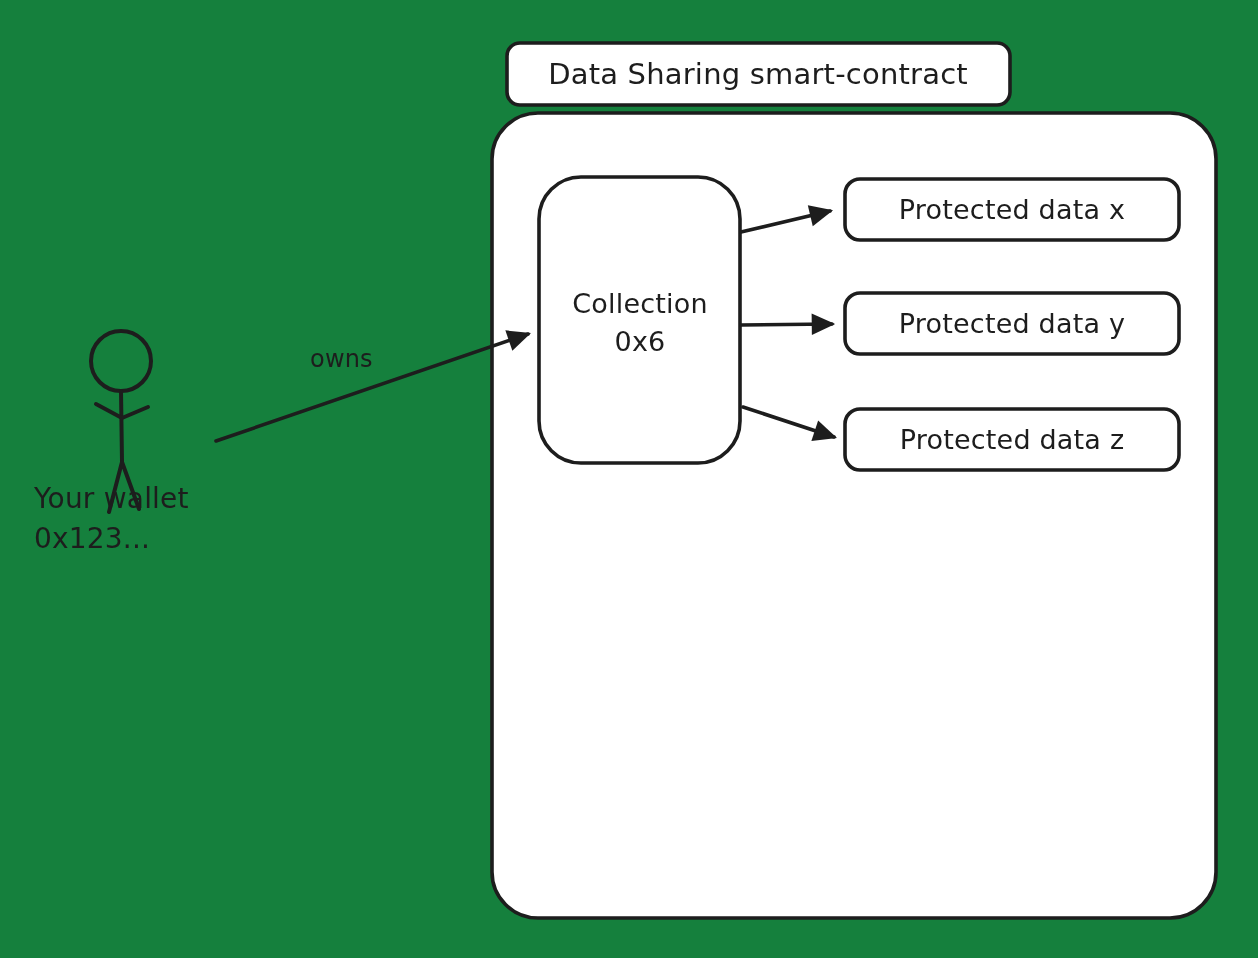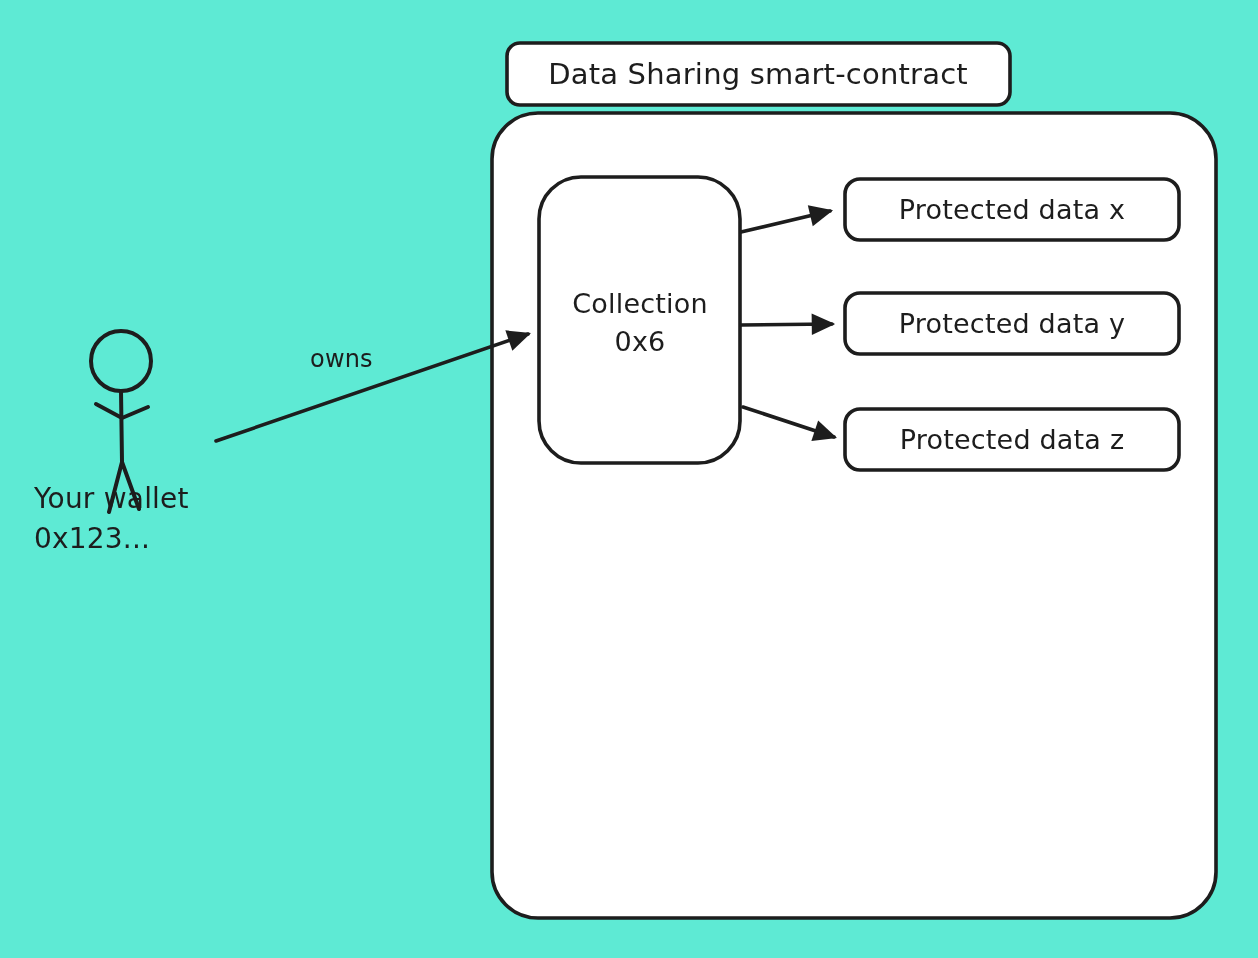--- a/index.html
+++ b/index.html
@@ -8,21 +8,21 @@
     background: #ffffff;
     width: 1258px;
     height: 958px;
     overflow: hidden;
     font-family: "DejaVu Sans", sans-serif;
   }
   .canvas-wrap {
     position: relative;
     width: 1258px;
     height: 958px;
-    background: #5eead4;
+    background: #15803d;
   }
   svg { display: block; }
   .shape {
     fill: #ffffff;
     stroke: #1d1d1d;
     stroke-width: 3.6;
   }
   .stroke-only {
     fill: none;
     stroke: #1d1d1d;

